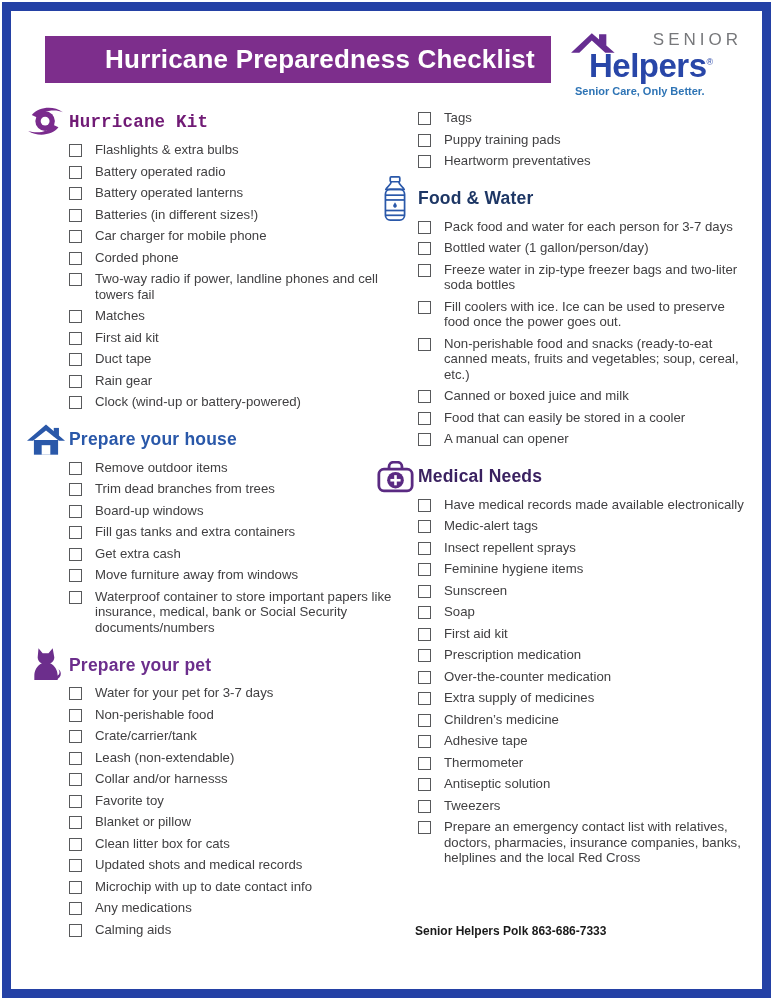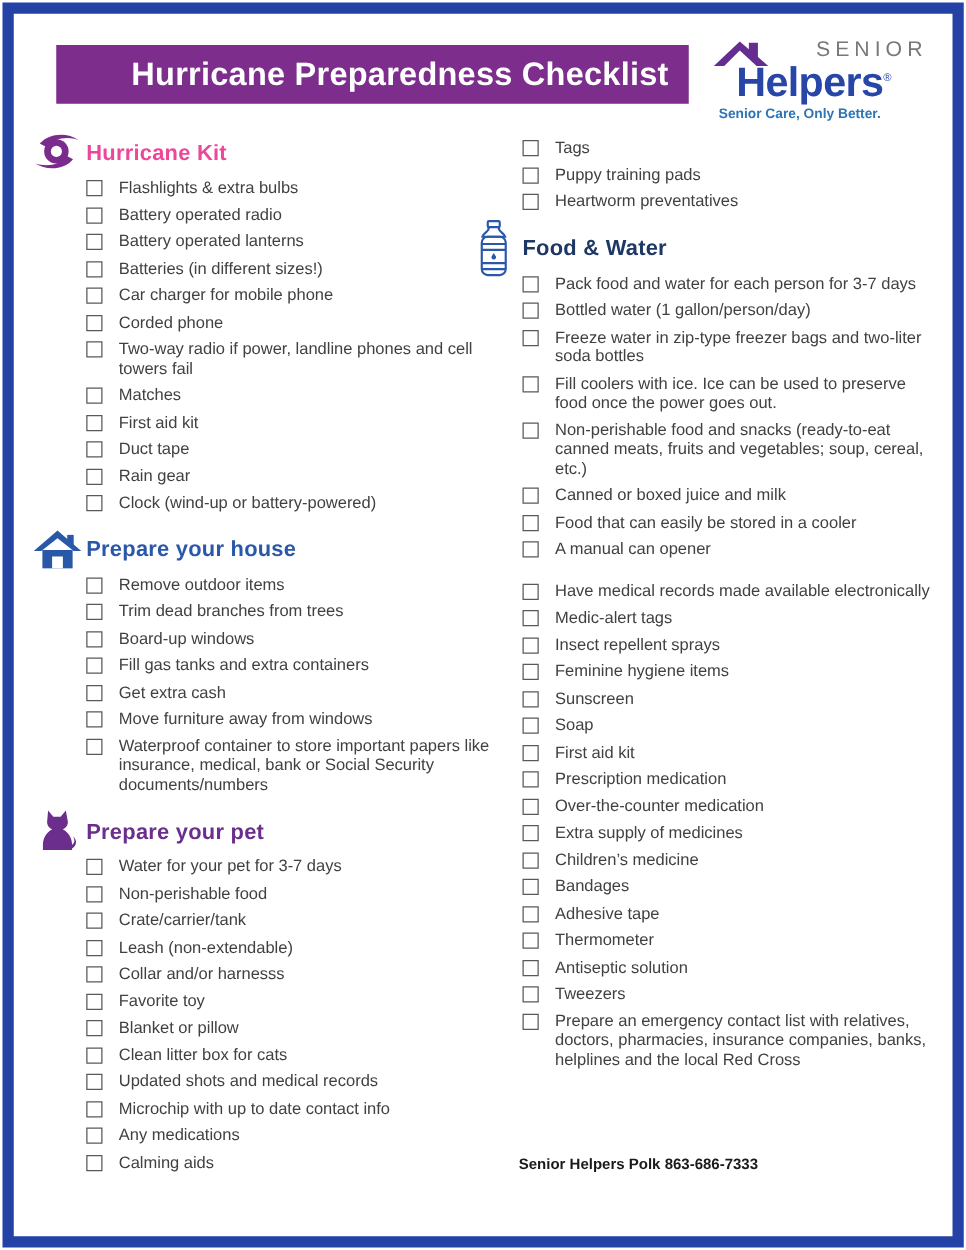--- a/index.html
+++ b/index.html
@@ -154,21 +154,21 @@
             <span class="section-icon" style="color: rgb(122, 43, 141);">
               <svg viewBox="0 0 40 36" width="36" height="32">
                 <g fill="currentColor">
                   <path d="M4 10 C 12 1 28 -1 39 7 C 30 3 16 5 10 13 Z"></path>
                   <circle cx="19" cy="17" r="11"></circle>
                   <path d="M34 24 C 27 33 11 35 0 28 C 9 31 23 30 28 21 Z"></path>
                 </g>
                 <circle cx="19" cy="17" r="5" fill="#fff"></circle>
               </svg>
             </span>
-            <h2 style="color: #ec4899;">Hurricane Kit</h2>
+            <h2 style="color: #701a75; font-family: Liberation Mono, monospace;">Hurricane Kit</h2>
           </div>
           <ul class="items">
             <li class="item">
               <span class="checkbox"></span>
               <span class="item-label">Flashlights &amp; extra bulbs</span>
             </li>
             <li class="item">
               <span class="checkbox"></span>
               <span class="item-label">Battery operated radio</span>
             </li>
@@ -383,20 +383,32 @@
               <span class="checkbox"></span>
               <span class="item-label">Food that can easily be stored in a cooler</span>
             </li>
             <li class="item">
               <span class="checkbox"></span>
               <span class="item-label">A manual can opener</span>
             </li>
           </ul>
         </section>
         <section class="section">
+          <div class="section-head">
+            <span class="section-icon" style="color: rgb(90, 42, 130);">
+              <svg viewBox="0 0 40 34" width="37" height="32">
+                <rect x="2" y="8.5" width="36" height="23.5" rx="5.5" fill="#fff" stroke="currentColor" stroke-width="3"></rect>
+                <path d="M13 8.5 V6 a5 5 0 0 1 5 -5 h4 a5 5 0 0 1 5 5 V8.5" fill="none" stroke="currentColor" stroke-width="3"></path>
+                <circle cx="20" cy="20.5" r="9" fill="currentColor"></circle>
+                <rect x="18.6" y="15" width="2.8" height="11" fill="#fff"></rect>
+                <rect x="14.5" y="19.1" width="11" height="2.8" fill="#fff"></rect>
+              </svg>
+            </span>
+            <h2 style="color: rgb(58, 33, 96);">Medical Needs</h2>
+          </div>
           <ul class="items">
             <li class="item">
               <span class="checkbox"></span>
               <span class="item-label">Have medical records made available electronically</span>
             </li>
             <li class="item">
               <span class="checkbox"></span>
               <span class="item-label">Medic-alert tags</span>
             </li>
             <li class="item">
@@ -427,24 +439,20 @@
               <span class="checkbox"></span>
               <span class="item-label">Over-the-counter medication</span>
             </li>
             <li class="item">
               <span class="checkbox"></span>
               <span class="item-label">Extra supply of medicines</span>
             </li>
             <li class="item">
               <span class="checkbox"></span>
               <span class="item-label">Children’s medicine</span>
-            </li>
-            <li class="item">
-              <span class="checkbox"></span>
-              <span class="item-label">Bandages</span>
             </li>
             <li class="item">
               <span class="checkbox"></span>
               <span class="item-label">Adhesive tape</span>
             </li>
             <li class="item">
               <span class="checkbox"></span>
               <span class="item-label">Thermometer</span>
             </li>
             <li class="item">

